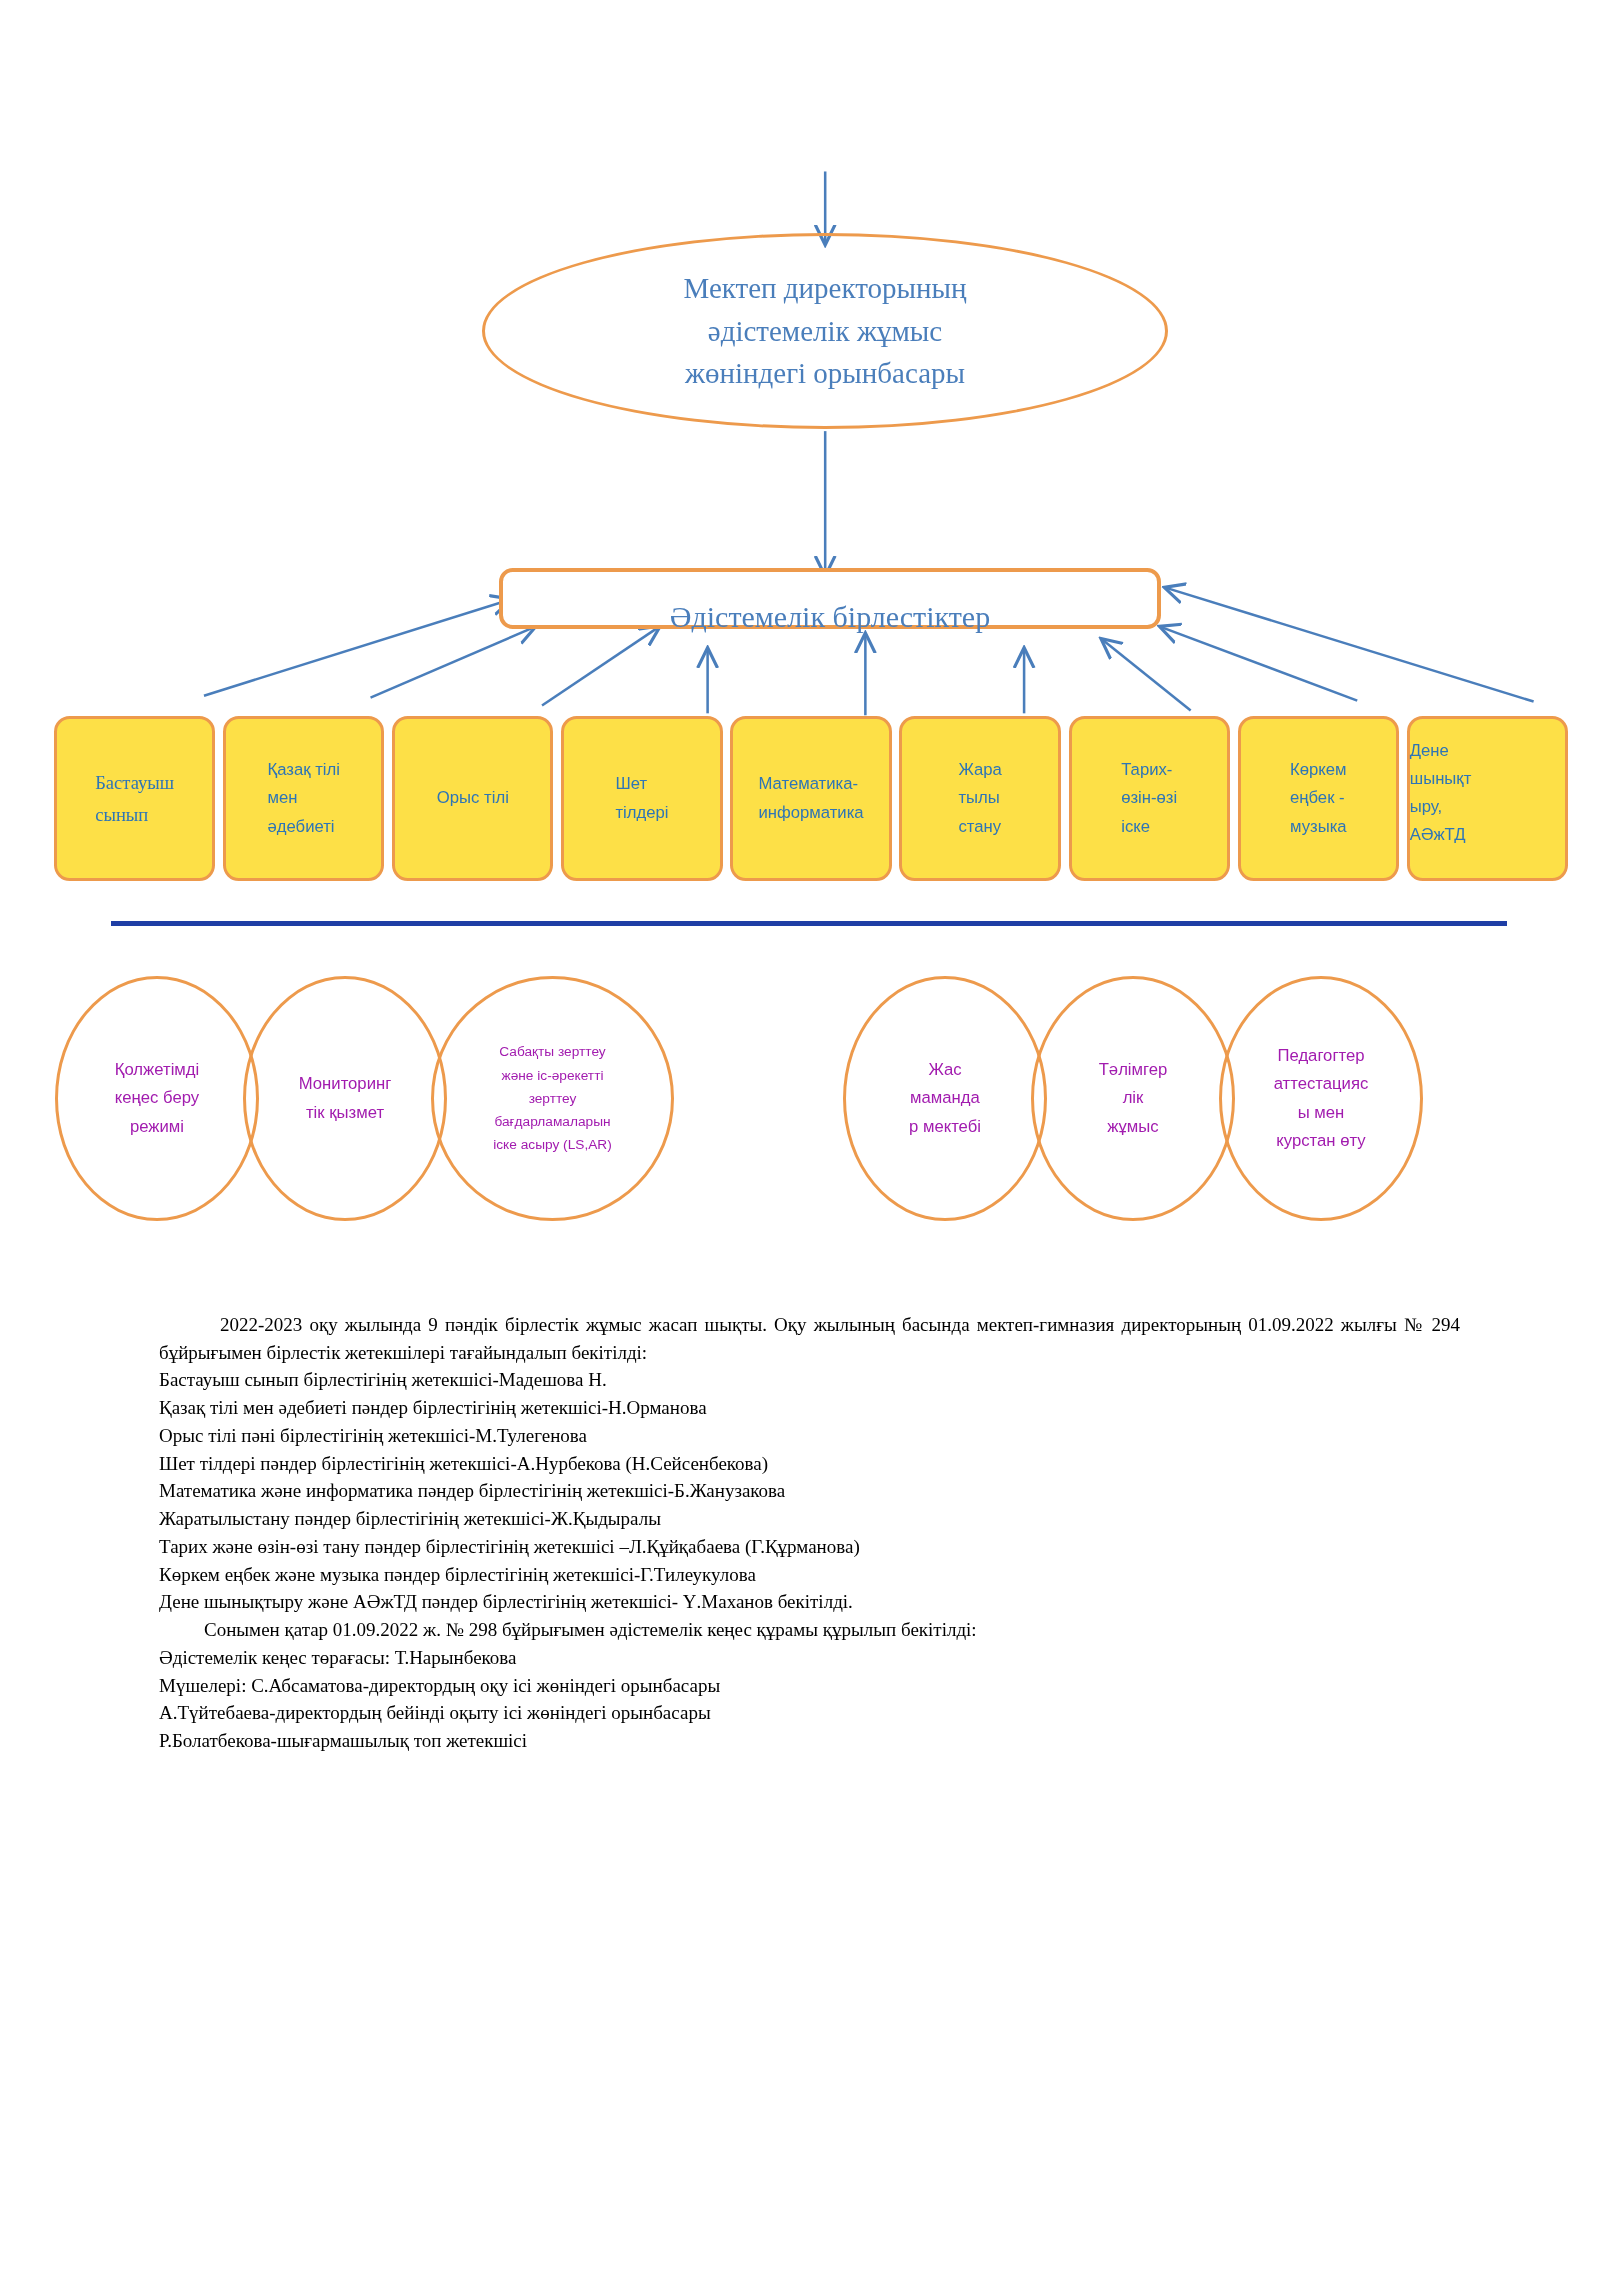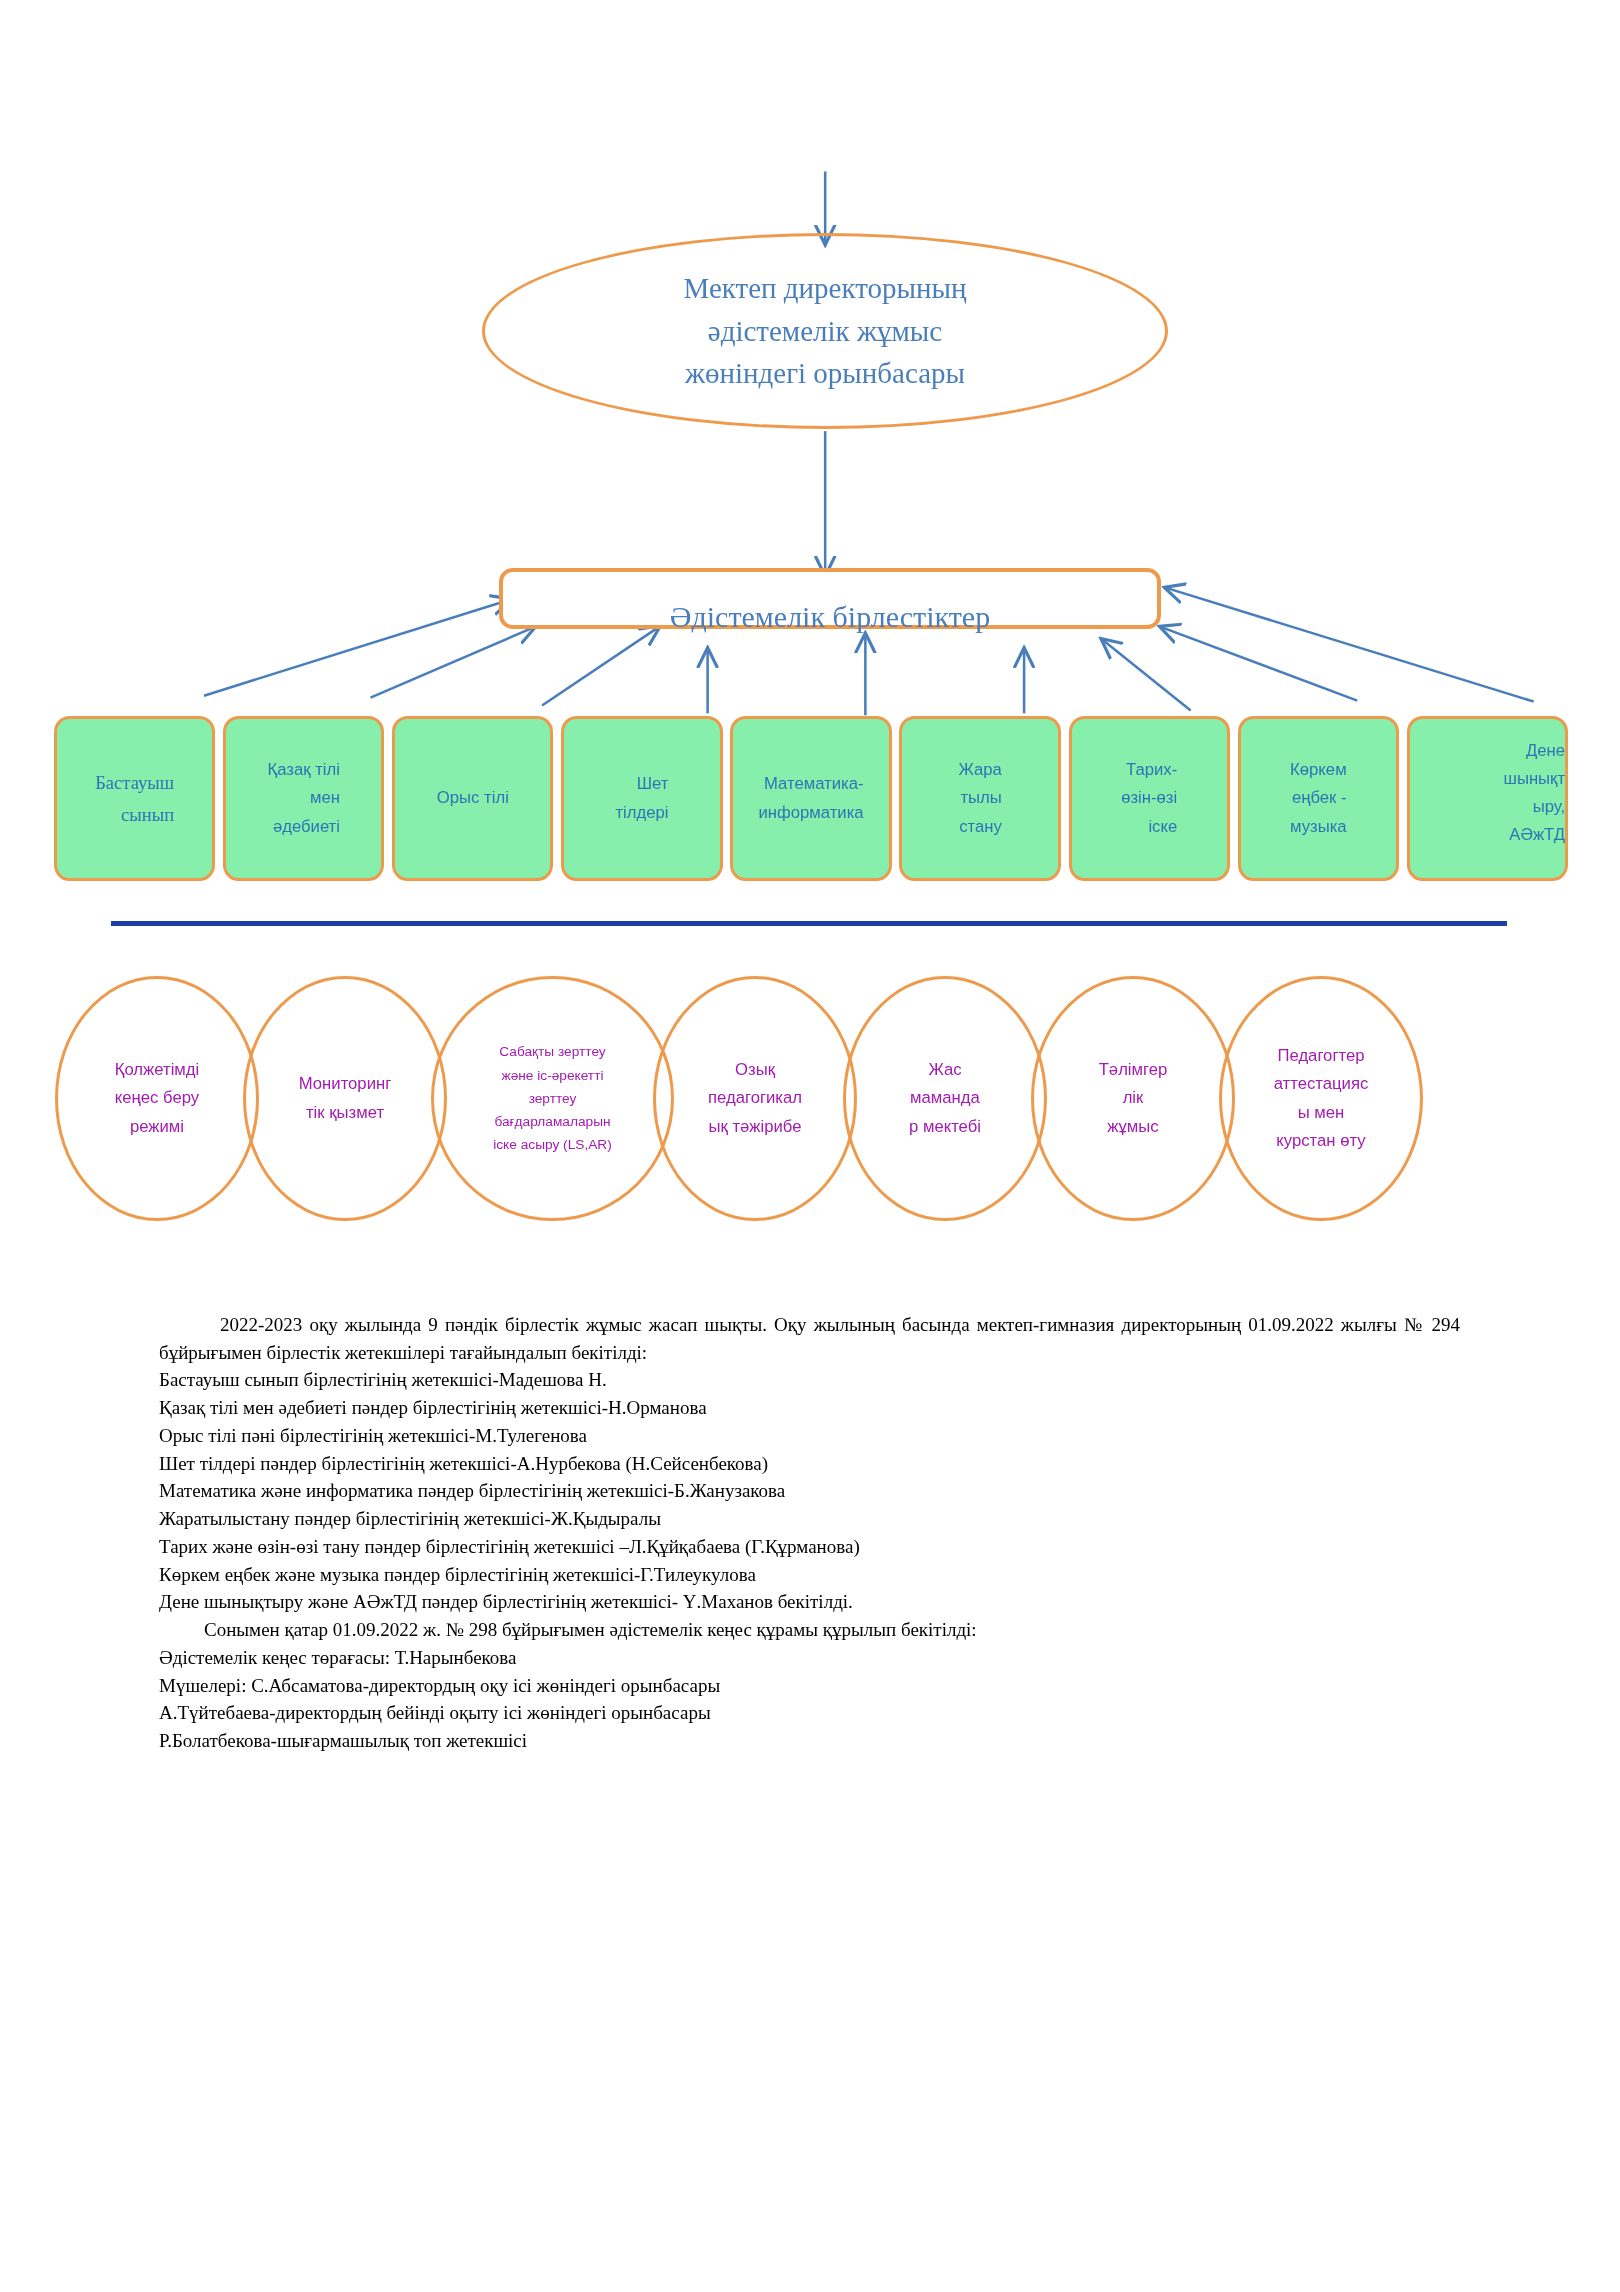--- a/index.html
+++ b/index.html
@@ -82,25 +82,25 @@
     width: 1514px;
     height: 165px;
     display: flex;
     gap: 7.8px;
   }
   .subject-box {
     flex: 1 1 0;
     border: 3.9px solid #ED9A4C;
     border-radius: 15.7px;
     box-sizing: border-box;
-    background: #86efac;
+    background: #fde047;
     display: flex;
     align-items: center;
     justify-content: center;
-    text-align: right;
+    text-align: left;
     padding: 3.9px 5.9px;
     position: relative;
     overflow: visible;
   }
   .subject-box .txt {
     color: #2E75B6;
     font-family: "Liberation Sans", sans-serif;
     font-size: 16.7px;
     line-height: 1.68;
     white-space: pre-line;
@@ -285,25 +285,20 @@
       <span class="txt">Қолжетімді
 кеңес беру
 режимі</span>
     </div>
     <div class="circle small" style="left:376px; width:243px;">
       <span class="txt">Сабақты зерттеу
 және іс-әрекетті
 зерттеу
 бағдарламаларын
 іске асыру  (LS,AR)</span>
-    </div>
-    <div class="circle" style="left:598px;">
-      <span class="txt">Озық
-педагогикал
-ық тәжірибе</span>
     </div>
     <div class="circle" style="left:788px;">
       <span class="txt">Жас
 маманда
 р мектебі</span>
     </div>
     <div class="circle" style="left:976px;">
       <span class="txt">Тәлімгер
 лік
 жұмыс</span>

